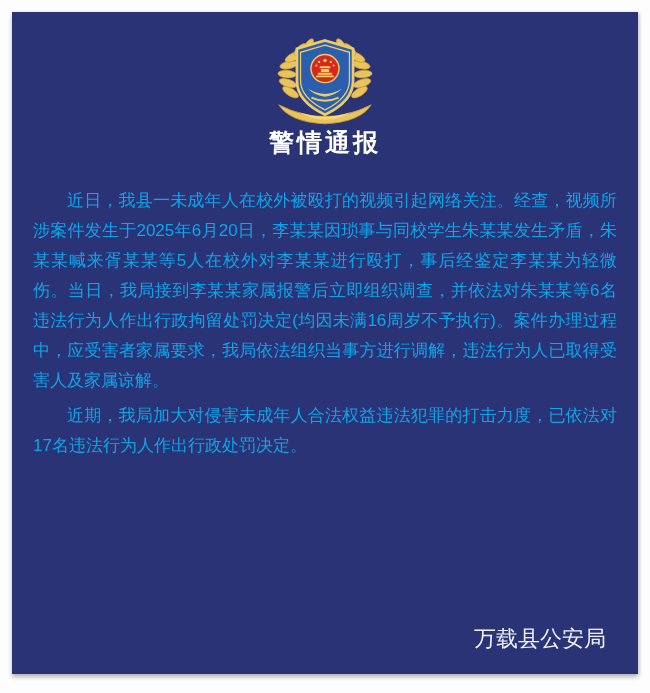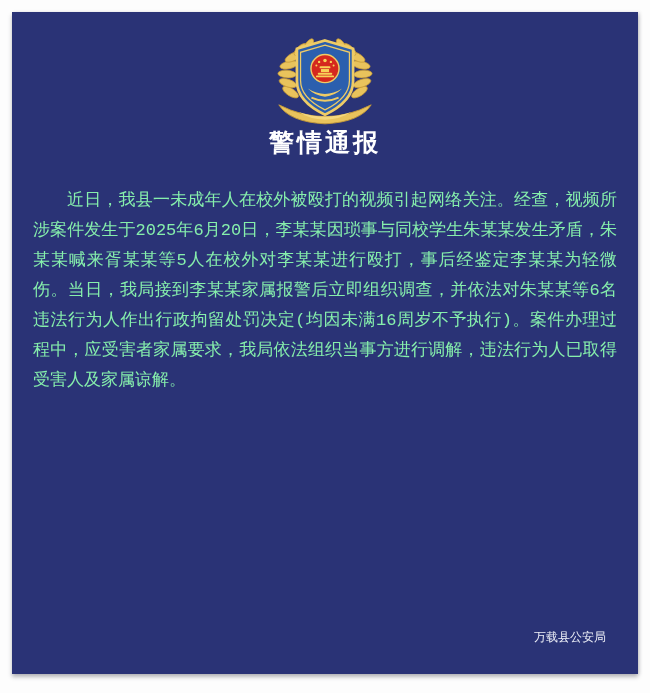--- a/index.html
+++ b/index.html
@@ -4,21 +4,21 @@
 <style>
   * { margin: 0; padding: 0; box-sizing: border-box; }
   html, body {
     width: 650px; height: 693px;
     background: #fdfdfd;
     font-family: "Liberation Sans", "DejaVu Sans", sans-serif;
     overflow: hidden;
   }
   .page {
     position: relative;
-    width: 556px; height: 693px; font-family: Liberation Mono, monospace;
+    width: 556px; height: 693px;
   }
   .panel {
     position: absolute;
     left: 12px; top: 12px;
     width: 626px; height: 662px;
     background: #2a3376;
     box-shadow: 0 3px 4px rgba(60,60,70,0.35), 2px 0 3px rgba(60,60,70,0.12);
   }
   .emblem {
     text-align: center;
@@ -28,35 +28,35 @@
   .title {
     margin-top: 12px;
     text-align: center;
     color: #ffffff;
     font-size: 25px;
     font-weight: bold;
     letter-spacing: 3px;
   }
   .body {
     margin: 27px 21px 0 21px;
-    color: #86efac;
+    color: #0ea5e9;
     font-size: 17px;
     line-height: 30px;
     text-align: justify;
   }
   .body p {
     text-indent: 2em;
     margin-bottom: 5px;
   }
   .sign {
     position: absolute;
     right: 32px; bottom: 16px;
     text-align: right;
     color: #eef0f8;
-    font-size: 12px;
+    font-size: 22px;
     line-height: 39px;
   }
 </style>
 </head>
 <body>
 
 <div class="page">
   <div class="panel">
 
     <div class="emblem">
@@ -107,20 +107,21 @@
 
         <path d="M46 58 Q65 70 84 58 Q76 66 65 67 Q54 66 46 58 Z" fill="#eecb66"></path>
         <path d="M50 68 Q65 75 80 68" fill="none" stroke="#eecb66" stroke-width="2"></path>
       </svg>
     </div>
 
     <h1 class="title">警情通报</h1>
 
     <div class="body">
       <p>近日，我县一未成年人在校外被殴打的视频引起网络关注。经查，视频所涉案件发生于2025年6月20日，李某某因琐事与同校学生朱某某发生矛盾，朱某某喊来胥某某等5人在校外对李某某进行殴打，事后经鉴定李某某为轻微伤。当日，我局接到李某某家属报警后立即组织调查，并依法对朱某某等6名违法行为人作出行政拘留处罚决定(均因未满16周岁不予执行)。案件办理过程中，应受害者家属要求，我局依法组织当事方进行调解，违法行为人已取得受害人及家属谅解。</p>
+      <p>近期，我局加大对侵害未成年人合法权益违法犯罪的打击力度，已依法对17名违法行为人作出行政处罚决定。</p>
     </div>
 
     <div class="sign">
       <div>万载县公安局</div>
     </div>
 
   </div>
 </div>
 
 </body></html>

